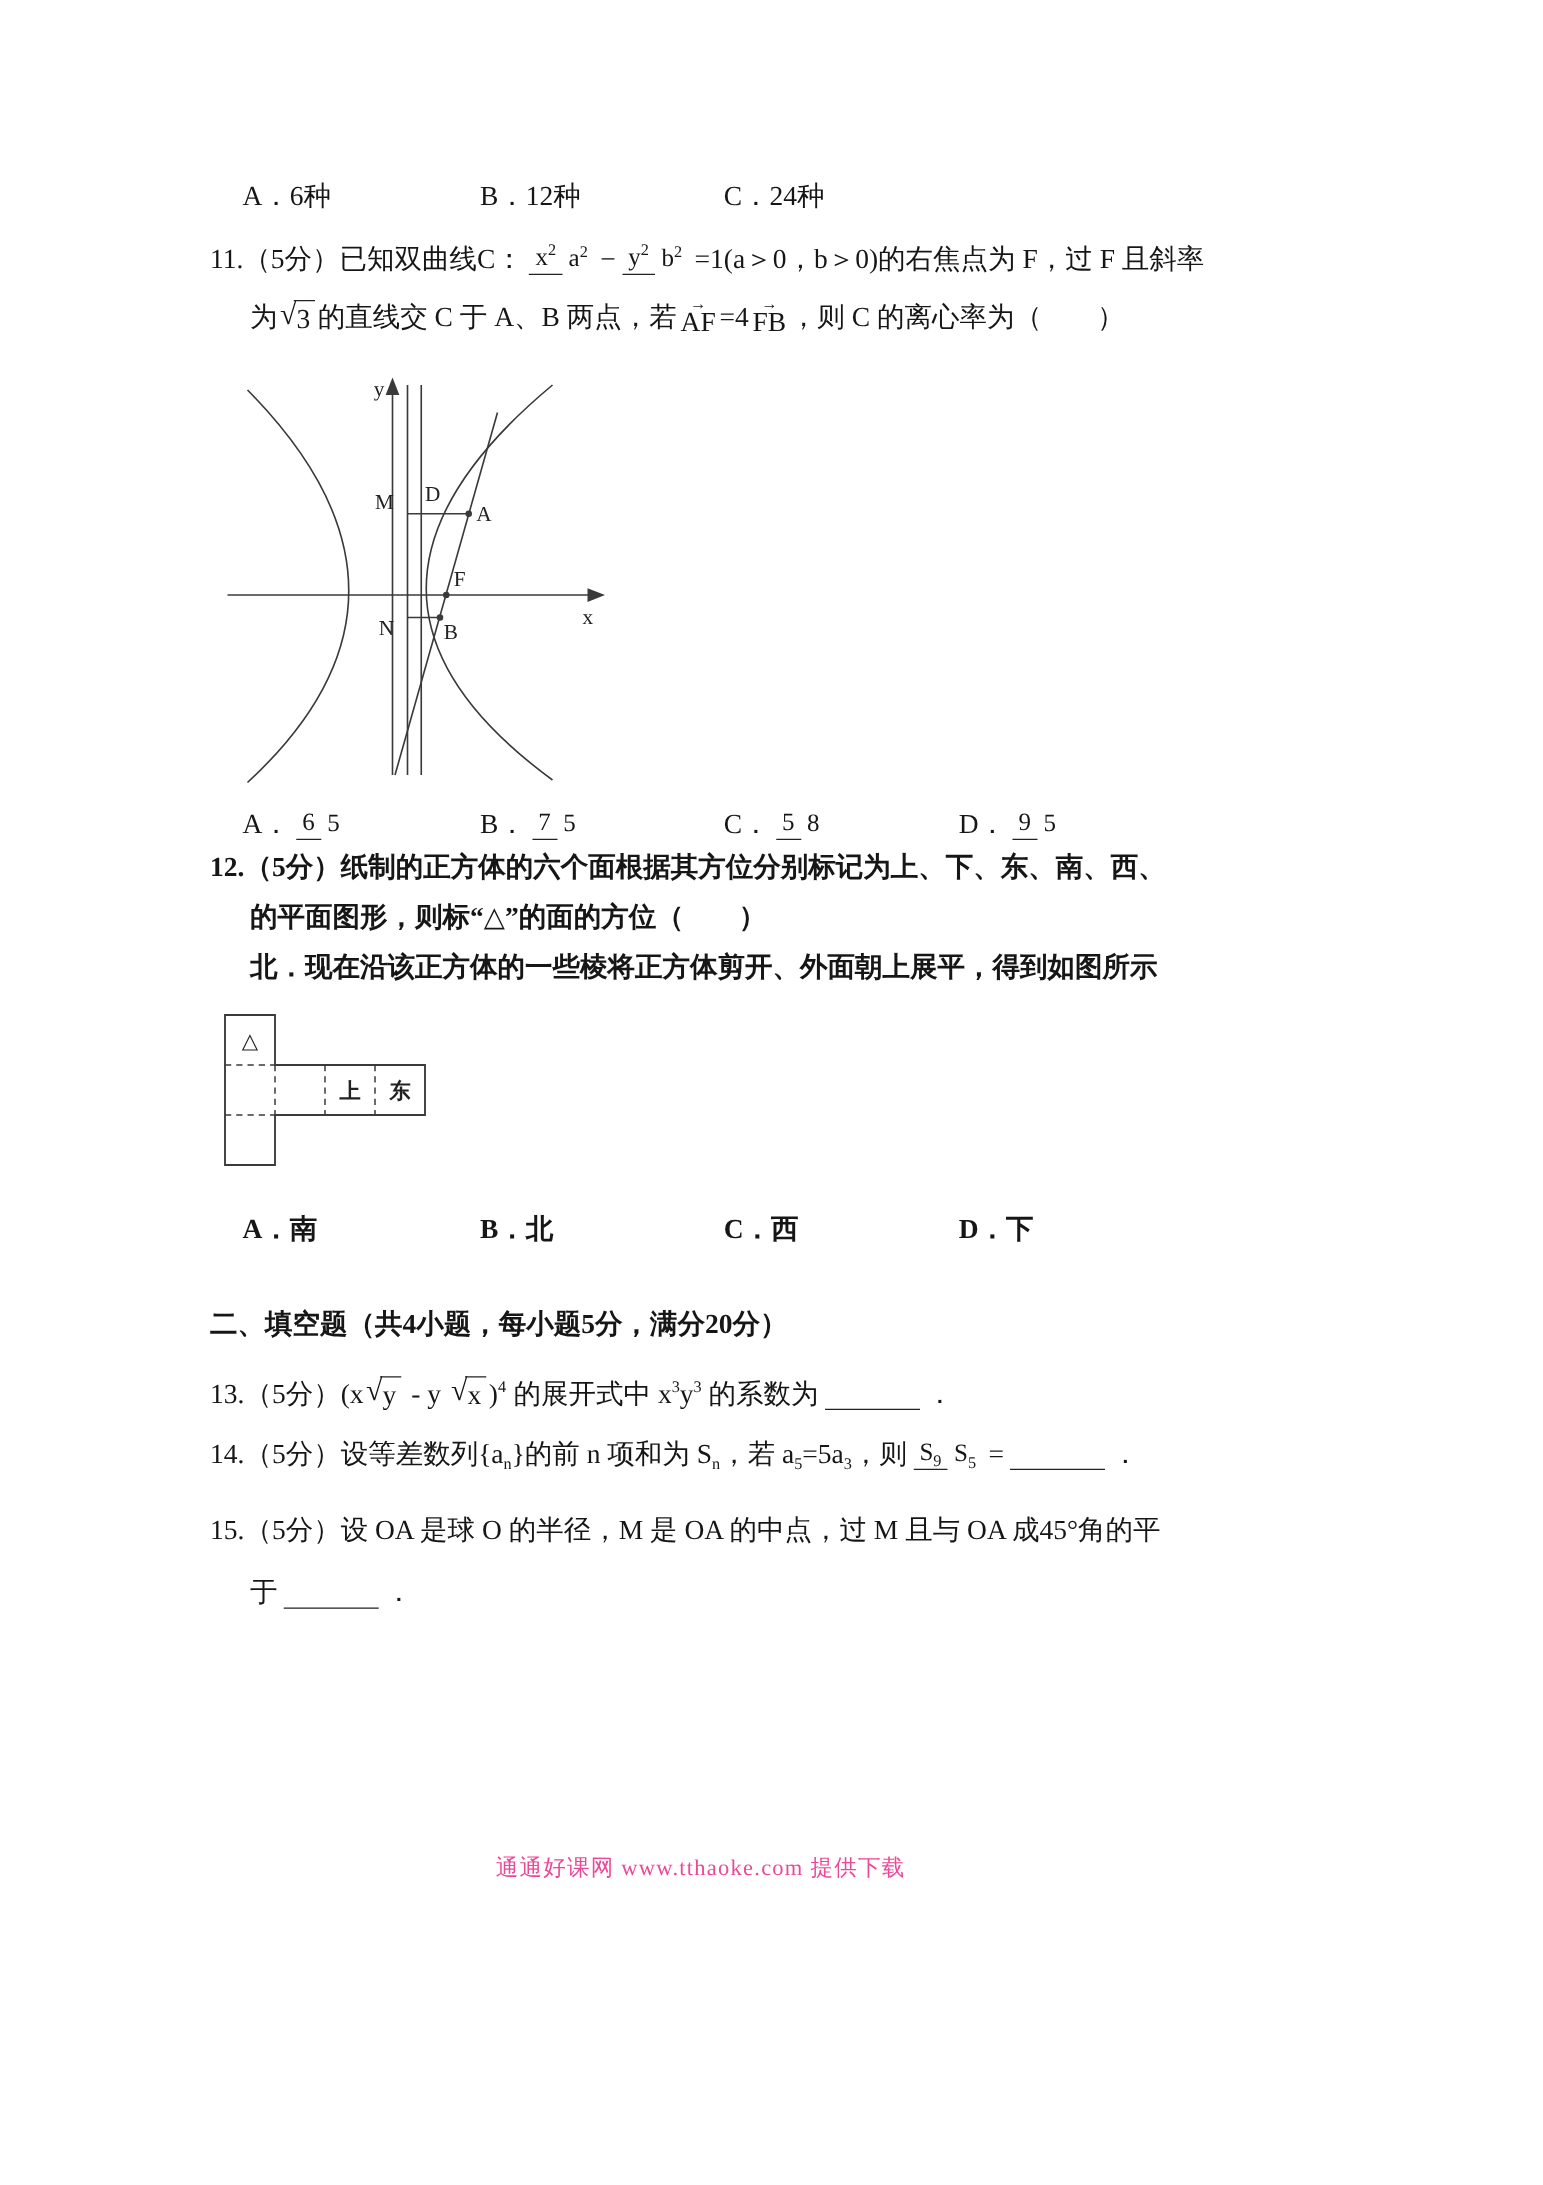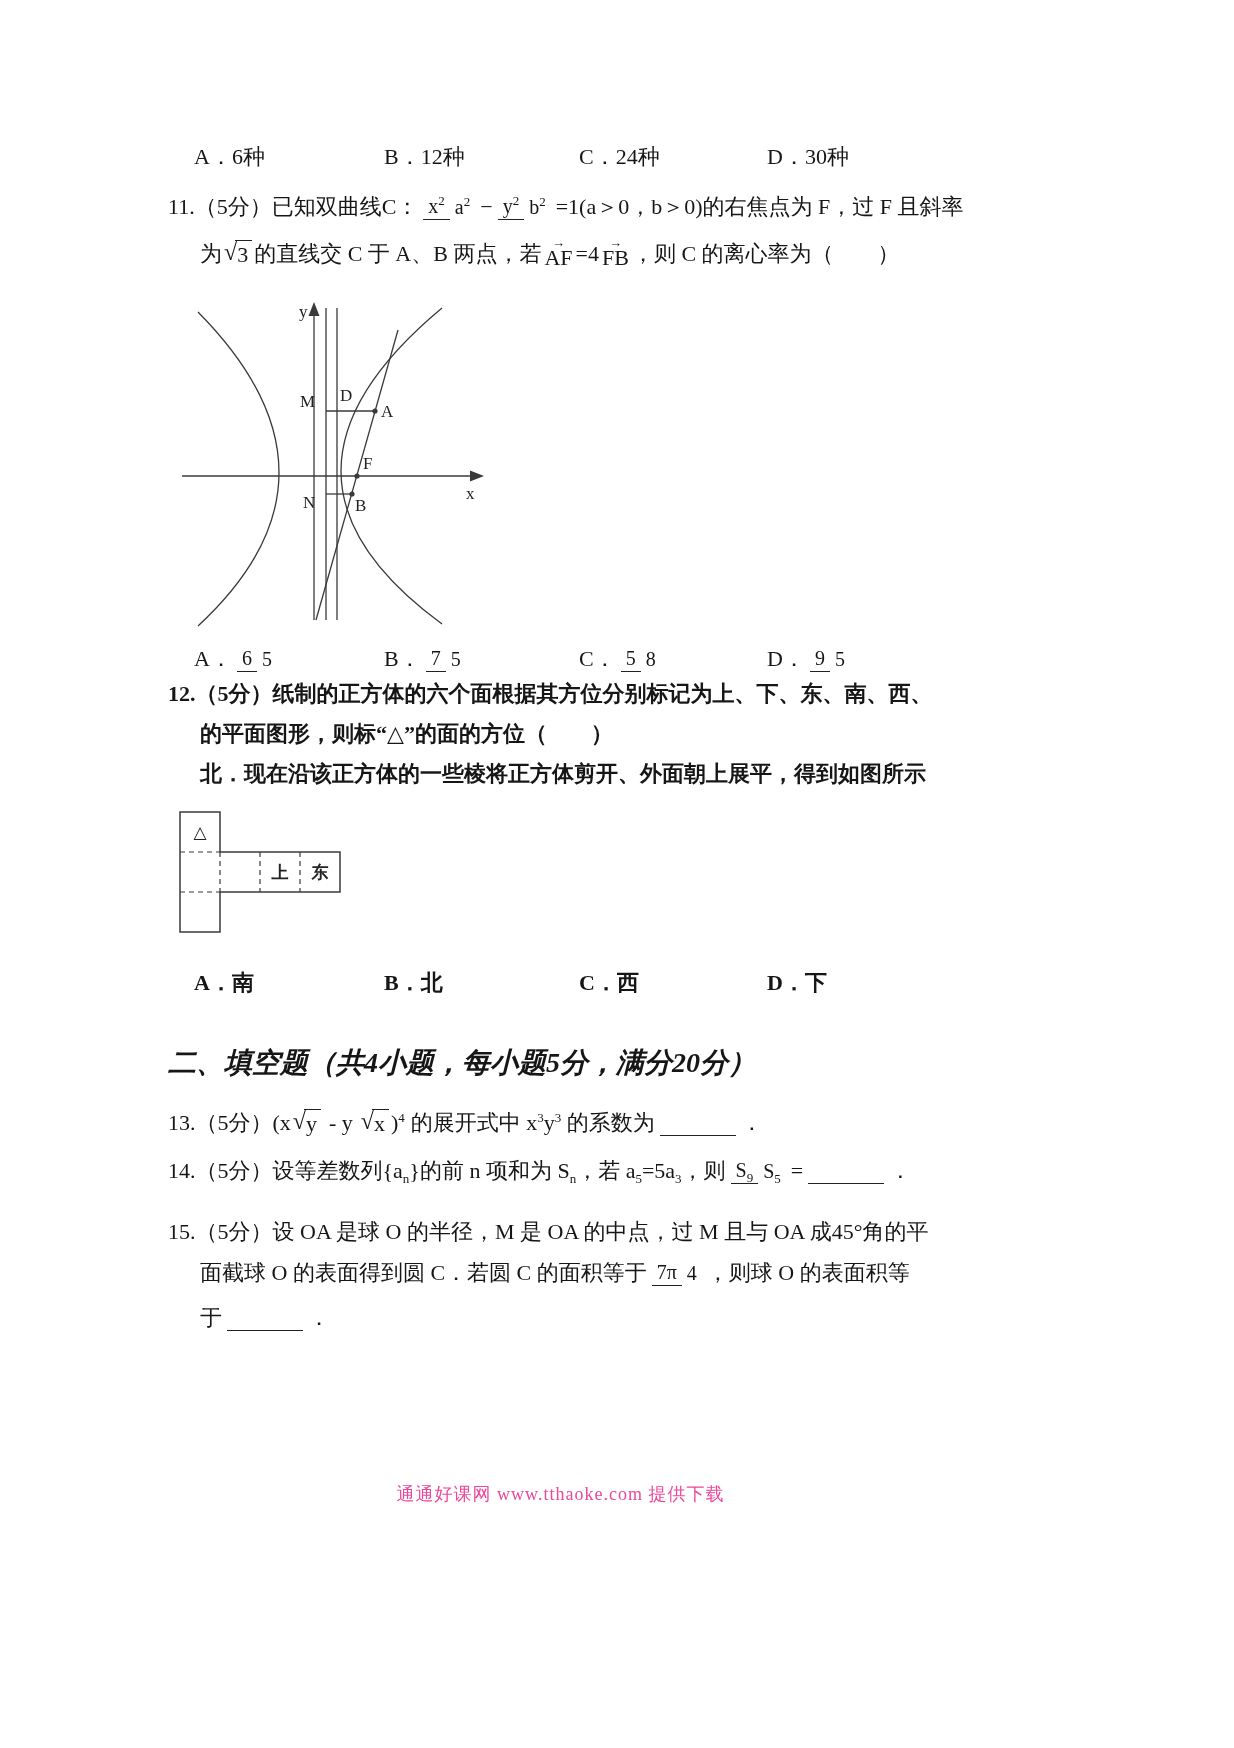--- a/index.html
+++ b/index.html
@@ -33,21 +33,21 @@
   .sqrt .sign { font-size:24px; line-height:1.05; }
   .sqrt .rad { border-top:1.6px solid #222; padding:1px 4px 0 2px; margin-left:-2px; line-height:1.2; }
   
   .vec {
     display:inline-flex; flex-direction:column; align-items:center;
     line-height:1.05; margin:0 3px;
   }
   .vec .arrow { font-size:13px; line-height:0.6; }
   
   .blank { display:inline-block; width:76px; height:26px; border-bottom:1.6px solid #222; margin:0 5px; }
-  .section-title { font-weight:bold; font-size:28px; white-space:nowrap;font-style:italic; }
+  .section-title { font-weight:bold; font-size:22px; white-space:nowrap; }
   .sp-l { margin-left:6px; }
   .sp-r { margin-right:6px; }
   .diagram-wrap { margin-left:6px; }
   .net-wrap { margin-left:4px; }
   .footer {
     position:absolute; left:0; top:1482px; width:100%;
     text-align:center; font-size:18px; color:#ec4899; letter-spacing:1px;
     white-space:nowrap;
   }
   svg text { font-style:normal; }
@@ -55,21 +55,20 @@
 </head>
 <body>
 
 <div class="page">
   <div class="content">
 
     <div class="options-row">
       <span class="opt">A．6种</span>
       <span class="opt">B．12种</span>
       <span class="opt">C．24种</span>
-      <span class="opt">D．30种</span>
     </div>
 
     <div style="margin-top:20px;">
       <div class="mline">
         <span>11.（5分）已知双曲线C：</span>
         <span class="frac">
           <span class="num"><span>x</span><sup>2</sup></span>
           <span class="den"><span>a</span><sup>2</sup></span>
         </span>
         <span>−</span>
@@ -219,28 +218,20 @@
         <span class="num"><span>S</span><sub>9</sub></span>
         <span class="den"><span>S</span><sub>5</sub></span>
       </span>
       <span>=</span>
       <span class="blank"></span>
       <span>．</span>
     </div>
 
     <div style="margin-top:26px;">
       <div class="line">15.（5分）设 OA 是球 O 的半径，M 是 OA 的中点，过 M 且与 OA 成45°角的平</div>
-      <div class="mline indent" style="margin-top:6px;">
-        <span>面截球 O 的表面得到圆 C．若圆 C 的面积等于</span>
-        <span class="frac">
-          <span class="num">7π</span>
-          <span class="den">4</span>
-        </span>
-        <span>，则球 O 的表面积等</span>
-      </div>
       <div class="mline indent" style="margin-top:10px; line-height:40px;">
         <span>于</span>
         <span class="blank"></span>
         <span>．</span>
       </div>
     </div>
 
   </div>
 
   <div class="footer">通通好课网  www.tthaoke.com  提供下载</div>

